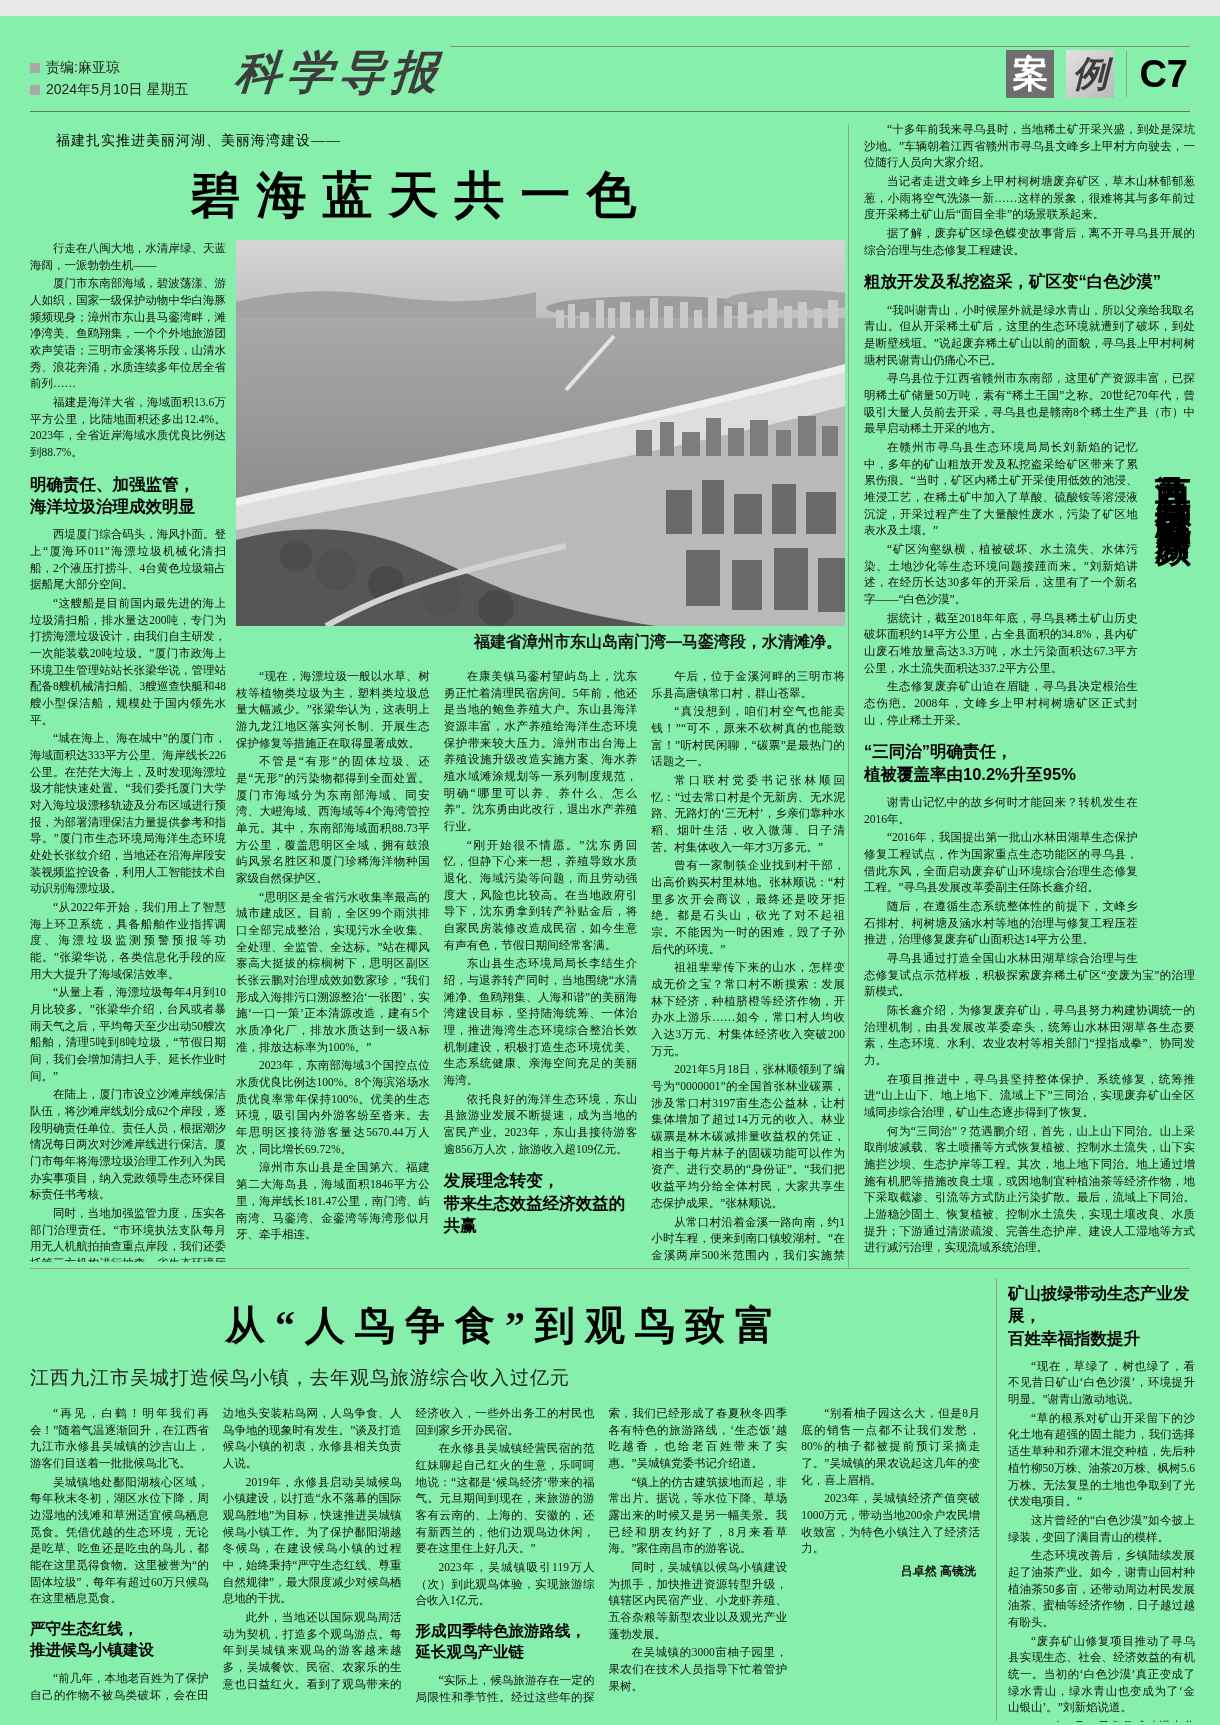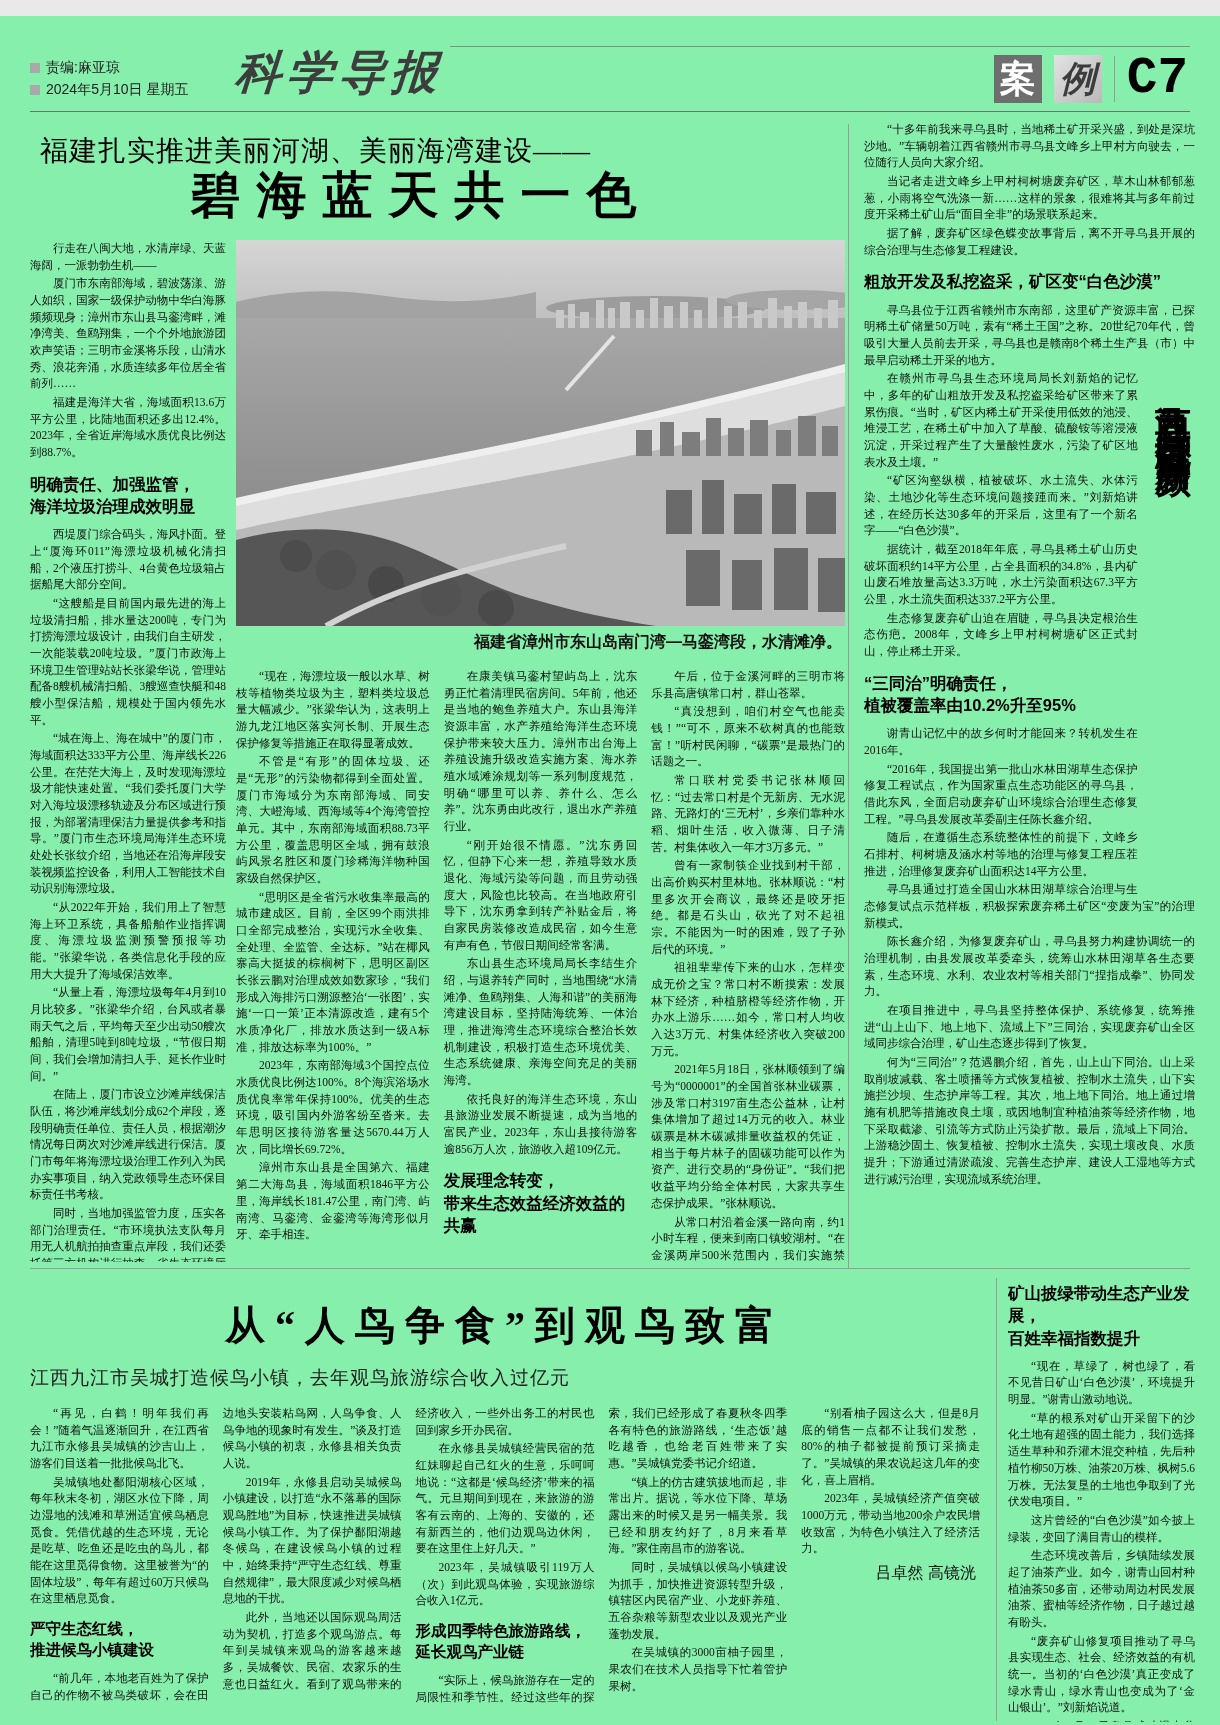--- a/index.html
+++ b/index.html
@@ -12,29 +12,29 @@
   .hdr-left{position:absolute;left:0;top:14px;font-family:"Liberation Sans","DejaVu Sans",sans-serif;
             font-size:14px;line-height:22px;color:#222;}
   .sq{display:inline-block;width:10px;height:10px;background:#a9a9a9;margin-right:6px;vertical-align:-1px;}
   .masthead{position:absolute;left:205px;top:0px;font-size:46px;font-weight:bold;font-style:italic;
             color:#3d3d3d;letter-spacing:6px;transform:skewX(-4deg);}
   .hdr-right{position:absolute;right:2px;top:8px;display:flex;align-items:center;gap:12px;}
   .sec-box{width:48px;height:48px;text-align:center;line-height:48px;font-size:36px;font-weight:bold;}
   .sec-a{background:#6e6e6e;color:#fff;}
   .sec-b{background:linear-gradient(135deg,#e2e2e2,#b9b9b9);color:#3c3c3c;font-style:italic;}
   .hdr-vline{width:1px;height:46px;background:#9a9a9a;}
-  .pageno{font-size:51px;font-weight:bold;color:#000;font-family:Liberation Mono, monospace;}
+  .pageno{font-size:38px;font-weight:bold;color:#000;font-family:Liberation Sans, sans-serif;}
   
   .para{margin:0 0 2px 0;text-indent:2em;font-size:11.5px;line-height:1.45;text-align:justify;}
   .sh{font-family:"Liberation Sans","DejaVu Sans",sans-serif;font-weight:bold;font-size:16.5px;
       line-height:1.35;margin:12px 0 9px 0;color:#000;}
-  .byline{font-family:"Liberation Sans","DejaVu Sans",sans-serif;font-weight:normal;font-size:16px;
+  .byline{font-family:"Liberation Sans","DejaVu Sans",sans-serif;font-weight:bold;font-size:12px;
           text-align:right;margin:6px 4px 0 0;}
   
-  .kicker{position:absolute;left:40px;top:116px;font-size:28px;color:#000;letter-spacing:1px;}
+  .kicker{position:absolute;left:56px;top:116px;font-size:14px;color:#000;letter-spacing:1px;}
   .a1-title{position:absolute;left:14px;top:146px;width:815px;text-align:center;
             font-family:Liberation Mono, monospace;font-weight:bold;font-size:50px;
             letter-spacing:16px;color:#000;white-space:nowrap;}
   #a1-main{position:absolute;left:30px;top:222px;width:815px;height:1026px;}
   .col1{position:absolute;left:0;top:2px;width:196px;height:1022px;overflow:hidden;}
   .photo-wrap{position:absolute;left:206px;top:2px;width:609px;height:386px;background:#bbb;overflow:hidden;}
   .caption{position:absolute;left:206px;top:394px;width:606px;text-align:right;
            font-family:"Liberation Sans","DejaVu Sans",sans-serif;font-size:16px;font-weight:bold;color:#111;}
   .cols234{position:absolute;left:206px;top:430px;width:609px;height:596px;overflow:hidden;
            column-count:3;column-gap:14px;column-fill:auto;}
@@ -213,20 +213,21 @@
   <div class="hdiv"></div>
 
   <div id="xunwu-top">
     <div>
         <p class="para">“十多年前我来寻乌县时，当地稀土矿开采兴盛，到处是深坑沙地。”车辆朝着江西省赣州市寻乌县文峰乡上甲村方向驶去，一位随行人员向大家介绍。</p>
         <p class="para">当记者走进文峰乡上甲村柯树塘废弃矿区，草木山林郁郁葱葱，小雨将空气洗涤一新……这样的景象，很难将其与多年前过度开采稀土矿山后“面目全非”的场景联系起来。</p>
         <p class="para">据了解，废弃矿区绿色蝶变故事背后，离不开寻乌县开展的综合治理与生态修复工程建设。</p>
       </div>
     <div class="sh">粗放开发及私挖盗采，矿区变“白色沙漠”</div>
     <div>
+        <p class="para">“我叫谢青山，小时候屋外就是绿水青山，所以父亲给我取名青山。但从开采稀土矿后，这里的生态环境就遭到了破坏，到处是断壁残垣。”说起废弃稀土矿山以前的面貌，寻乌县上甲村柯树塘村民谢青山仍痛心不已。</p>
         <p class="para">寻乌县位于江西省赣州市东南部，这里矿产资源丰富，已探明稀土矿储量50万吨，素有“稀土王国”之称。20世纪70年代，曾吸引大量人员前去开采，寻乌县也是赣南8个稀土生产县（市）中最早启动稀土开采的地方。</p>
       </div>
     <div class="vtitle">江西寻乌县『白色沙漠』焕新颜</div>
     <div>
         <p class="para">在赣州市寻乌县生态环境局局长刘新焰的记忆中，多年的矿山粗放开发及私挖盗采给矿区带来了累累伤痕。“当时，矿区内稀土矿开采使用低效的池浸、堆浸工艺，在稀土矿中加入了草酸、硫酸铵等溶浸液沉淀，开采过程产生了大量酸性废水，污染了矿区地表水及土壤。”</p>
         <p class="para">“矿区沟壑纵横，植被破坏、水土流失、水体污染、土地沙化等生态环境问题接踵而来。”刘新焰讲述，在经历长达30多年的开采后，这里有了一个新名字——“白色沙漠”。</p>
         <p class="para">据统计，截至2018年年底，寻乌县稀土矿山历史破坏面积约14平方公里，占全县面积的34.8%，县内矿山废石堆放量高达3.3万吨，水土污染面积达67.3平方公里，水土流失面积达337.2平方公里。</p>
         <p class="para">生态修复废弃矿山迫在眉睫，寻乌县决定根治生态伤疤。2008年，文峰乡上甲村柯树塘矿区正式封山，停止稀土开采。</p>
       </div>
     <div class="sh">

